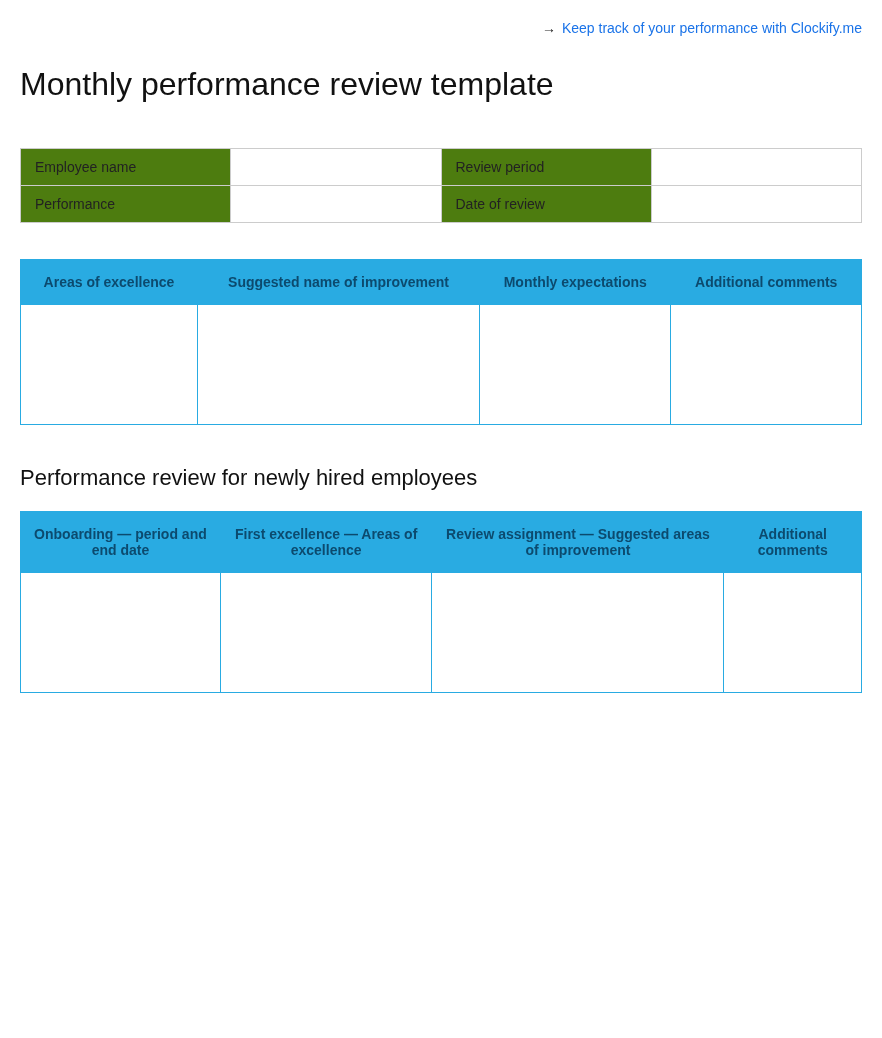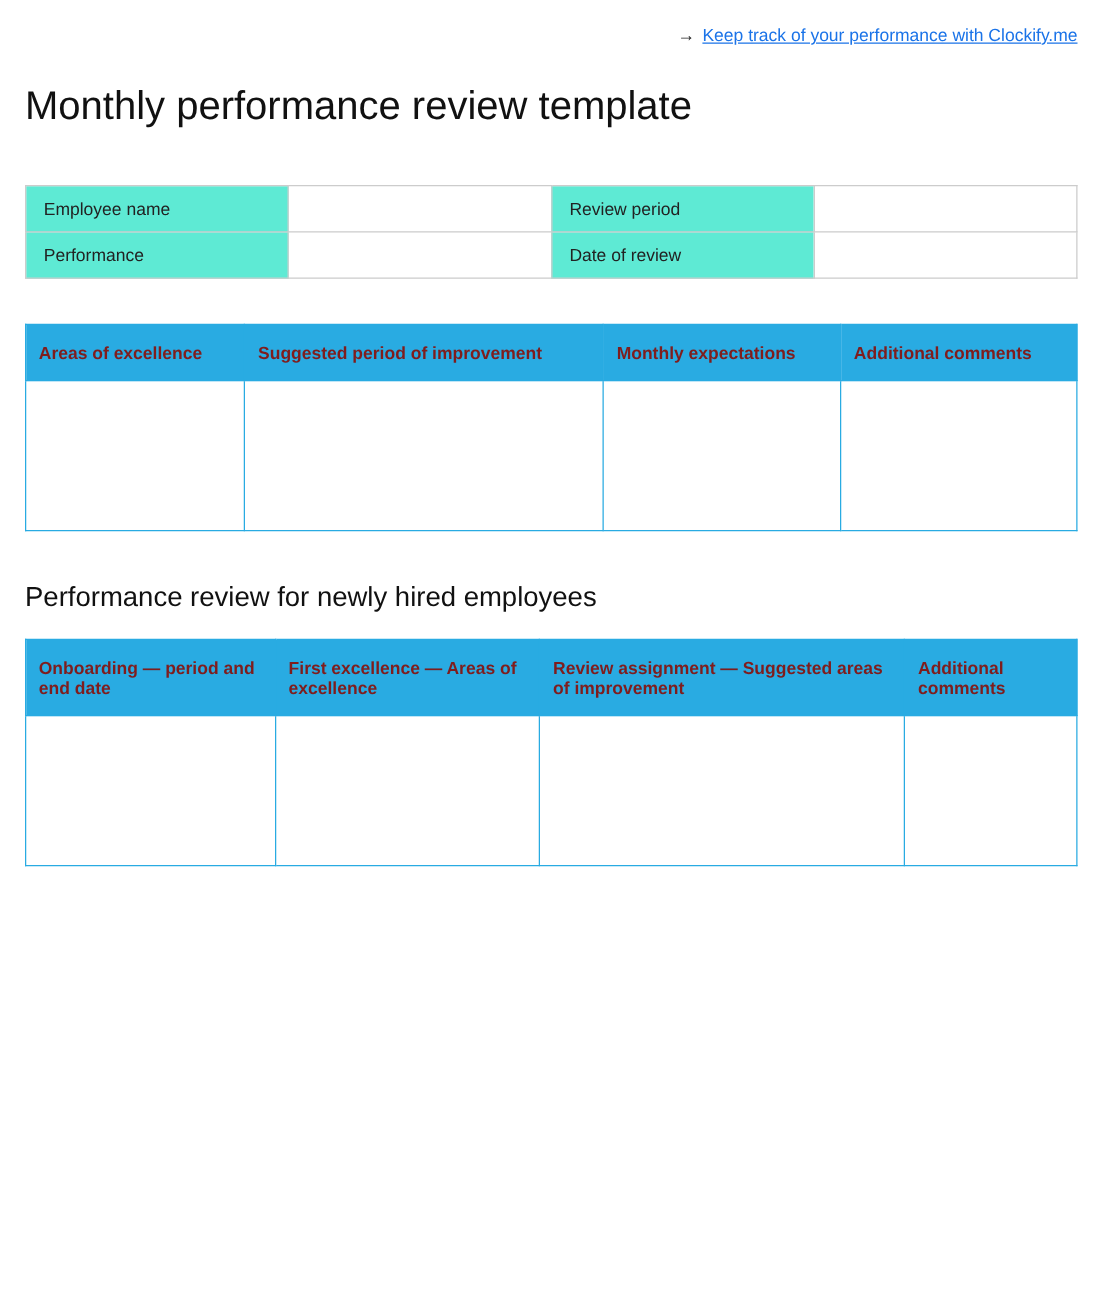--- a/index.html
+++ b/index.html
@@ -25,21 +25,20 @@
       gap: 6px;
     }
 
     .arrow-icon {
       font-size: 14px;
       color: #222;
     }
 
     .top-link {
       color: #1a73e8;
-      text-decoration: underline;
       font-size: 14px;
       cursor: pointer;
     }
 
     .page-title {
       font-size: 32px;
       font-weight: 400;
       margin-bottom: 45px;
       color: #111;
     }
@@ -51,21 +50,21 @@
     }
 
     .info-table td {
       border: 1px solid #cccccc;
       padding: 10px 14px;
       font-size: 14px;
       width: 25%;
     }
 
     .info-table td.label-cell {
-      background-color: #5eead4;
+      background-color: #4d7c0f;
       font-weight: 400;
     }
 
     .info-table td.value-cell {
       background-color: #ffffff;
     }
 
     .section-title {
       font-size: 22px;
       font-weight: 400;
@@ -74,22 +73,22 @@
     }
 
     .review-table {
       width: 100%;
       border-collapse: collapse;
       margin-bottom: 40px;
     }
 
     .review-table th {
       background-color: #29abe2;
-      color: #7f1d1d;
-      text-align: left;
+      color: #0c4a6e;
+      text-align: center;
       padding: 14px 10px;
       font-size: 14px;
       font-weight: 600;
       border: 1px solid #29abe2;
     }
 
     .review-table td {
       border: 1px solid #29abe2;
       padding: 0;
       height: 120px;
@@ -125,21 +124,21 @@
       <td class="value-cell"></td>
     </tr>
   </tbody>
 </table>
 
 <div class="section-block">
   <table class="review-table">
     <thead>
       <tr>
         <th>Areas of excellence</th>
-        <th>Suggested period of improvement</th>
+        <th>Suggested name of improvement</th>
         <th>Monthly expectations</th>
         <th>Additional comments</th>
       </tr>
     </thead>
     <tbody>
       <tr>
         <td></td>
         <td></td>
         <td></td>
         <td></td>

